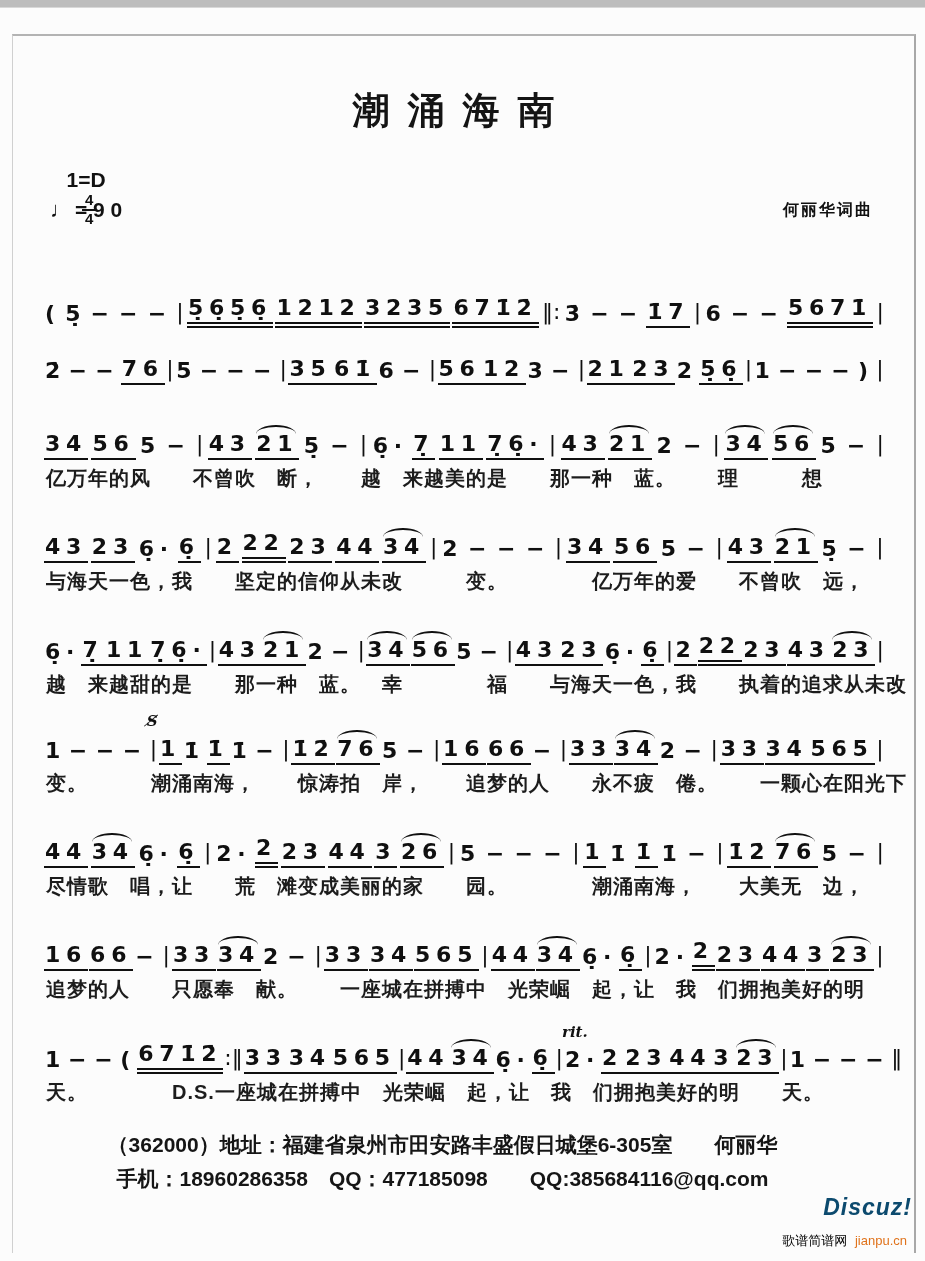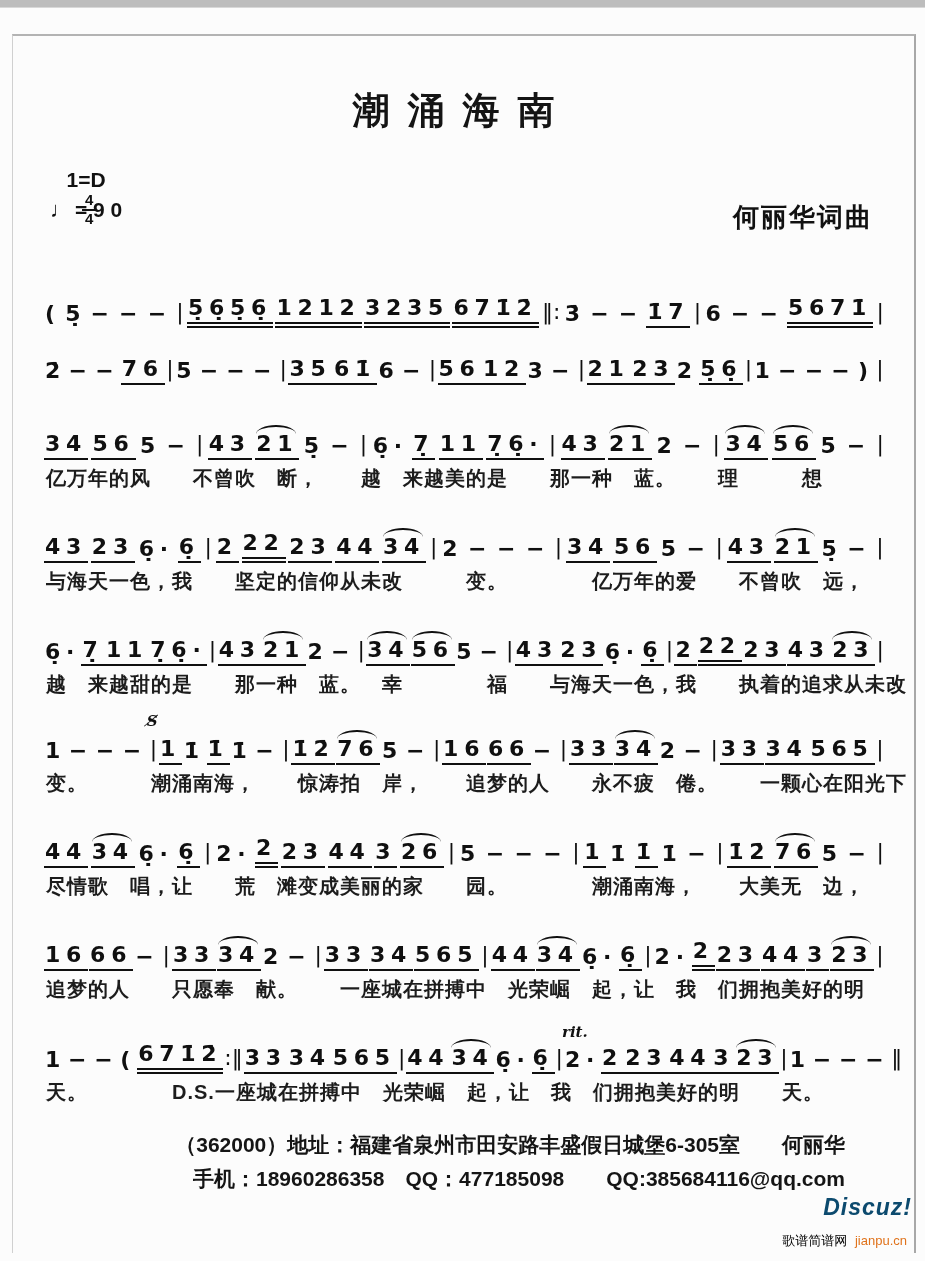--- a/index.html
+++ b/index.html
@@ -18,21 +18,21 @@
     position:absolute;top:86px;left:0;width:100%;text-align:center;
     font-family:"DejaVu Serif","Liberation Serif",serif;
     font-size:37px;font-weight:bold;letter-spacing:18px;color:#141414;margin:0;
   }
   .keyblock{position:absolute;left:50px;top:168px;font-weight:bold;font-size:21px;}
   .keyrow{display:flex;align-items:center;height:26px;flex-direction:column;}
   .frac{display:inline-flex;flex-direction:column;align-items:center;margin-left:6px;font-size:15px;line-height:1.05;}
   .frac .num{border-bottom:2px solid #111;padding:0 3px 1px;}
   .temporow{margin-top:3px;display:flex;align-items:center;}
   .notechar{font-size:22px;margin-right:3px;}
-  .composer{position:absolute;right:52px;top:200px;font-size:26px;font-weight:bold;letter-spacing:2px;}
+  .composer{position:absolute;right:52px;top:200px;font-size:16px;font-weight:bold;letter-spacing:2px;}
 
   .score{position:absolute;top:283px;left:44px;right:40px;}
   .line-group{margin-bottom:26px;}
   .line-group.instrumental{margin-bottom:16px;}
   .line-group.instrumental:nth-child(2){margin-bottom:34px;}
   .notation{
     display:flex;justify-content:space-between;align-items:flex-end;
     font-family:"DejaVu Sans",sans-serif;font-weight:700;font-size:22px;color:#101010;
     padding-top:14px;line-height:1;
   }
@@ -47,21 +47,21 @@
   .ann{
     position:absolute;top:-24px;left:-2px;font-size:15px;font-weight:600;font-style:italic;
     font-family:"DejaVu Serif","Liberation Serif",serif;letter-spacing:0;
   }
   .lyrics{
     font-size:20px;color:#1c1c1c;margin:5px 0 0 2px;font-weight:700;
     white-space:nowrap;letter-spacing:1px;
   }
 
   .footer{
-    position:absolute;top:1128px;left:40px;right:80px;text-align:right;
+    position:absolute;top:1128px;left:40px;right:80px;text-align:center;
     font-weight:bold;font-size:21px;line-height:1.6;color:#151515;
   }
   .wm-brand{
     position:absolute;right:13px;top:1194px;font-size:23px;font-weight:bold;font-style:italic;
     color:#0c4a6e;letter-spacing:1px;
   }
   .wm-site{position:absolute;right:18px;top:1232px;font-size:13px;}
   .wm-name{color:#000000;}
   .wm-url{color:#e0731c;margin-left:4px;}
 </style>

